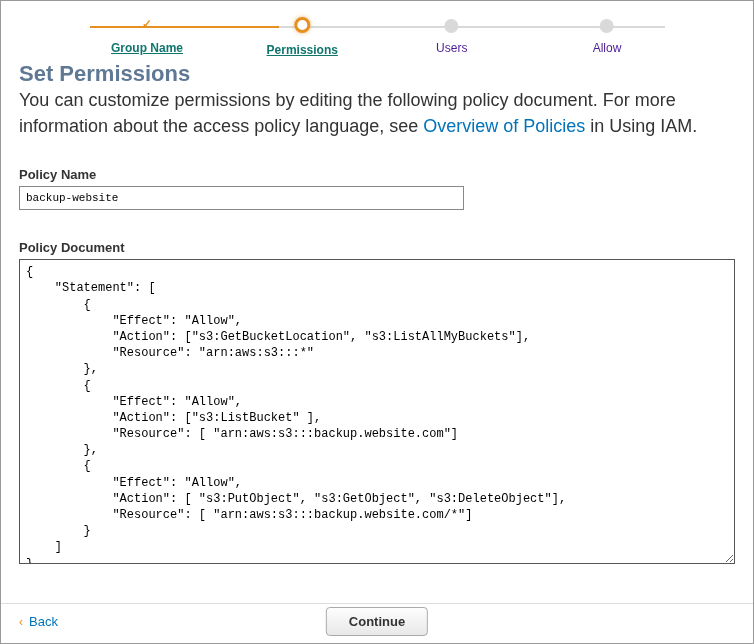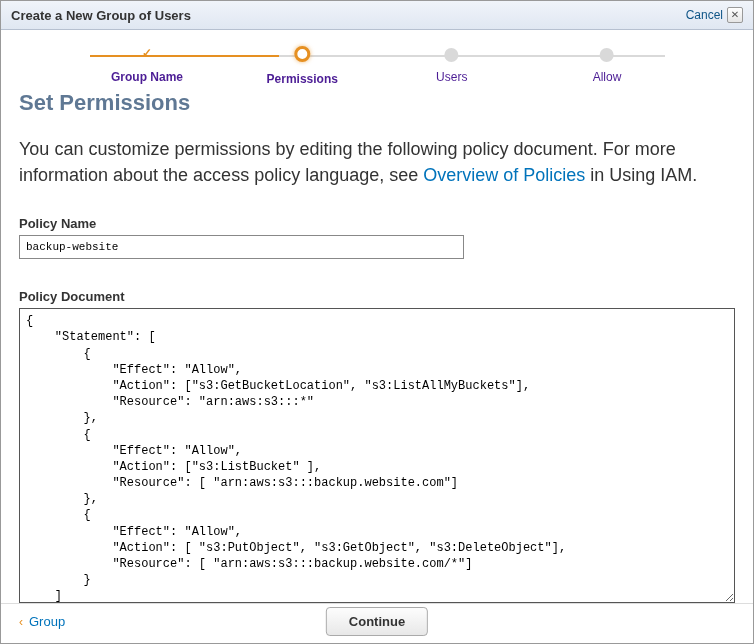--- a/index.html
+++ b/index.html
@@ -107,36 +107,36 @@
     top: -2px;
   }
   .wiz-step.current .dot {
     background: #fff;
     border: 3px solid #e69022;
     width: 16px;
     height: 16px;
     box-shadow: 0 0 4px rgba(230,144,34,0.6);
     top: -2px;
   }
-  .wiz-step.done .label, .wiz-step.current .label { color: #4c1d95; font-weight: bold; }
+  .wiz-step.done .label, .wiz-step.current .label { color: #0f766e; font-weight: bold; text-decoration: underline; }
   .wiz-step.pending .label { color: #4c1d95; }
   .wiz-step .label { white-space: nowrap; }
 
   .content {
     padding: 10px 18px 0 18px;
     flex: 1;
     overflow: hidden;
     display: flex;
     flex-direction: column;
   }
   h2.section-title {
     color: #5f7894;
     font-size: 22px;
     font-weight: bold;
-    margin-bottom: 20px;
+    margin-bottom: 0;
   }
   .desc {
     color: #333;
     font-size: 18px;
     line-height: 1.45;
     margin-bottom: 12px;
   }
   .desc a { color: #0073bb; text-decoration: none; cursor: pointer; }
   .field-label {
     font-weight: bold;
@@ -200,27 +200,20 @@
     left: 50%;
     transform: translateX(-50%);
   }
   .footer { position: relative; }
 </style>
 </head>
 <body>
 
 <div class="dialog">
 
-  <div class="title-bar">
-    <span class="title">Create a New Group of Users</span>
-    <div class="right">
-      <span class="cancel-link">Cancel</span>
-      <span class="close-btn">✕</span>
-    </div>
-  </div>
 
   <div class="wizard">
     <div class="wiz-track">
       <div class="wiz-line"></div>
       <div class="wiz-progress"></div>
 
       <div class="wiz-step done" style="left:10%">
         <div class="dot"></div>
         <div class="label">Group Name</div>
       </div>
@@ -266,21 +259,21 @@
             "Action": [ "s3:PutObject", "s3:GetObject", "s3:DeleteObject"],
             "Resource": [ "arn:aws:s3:::backup.website.com/*"]
         }
     ]
 }</textarea>
   </div>
 
   <div class="footer">
     <div class="back-link">
       <span class="back-caret">‹</span>
-      <span>Group</span>
+      <span>Back</span>
     </div>
     <div class="footer-center">
       <button class="continue-btn">Continue</button>
     </div>
     <div style="width:60px"></div>
   </div>
 
 </div>
 
 </body></html>

